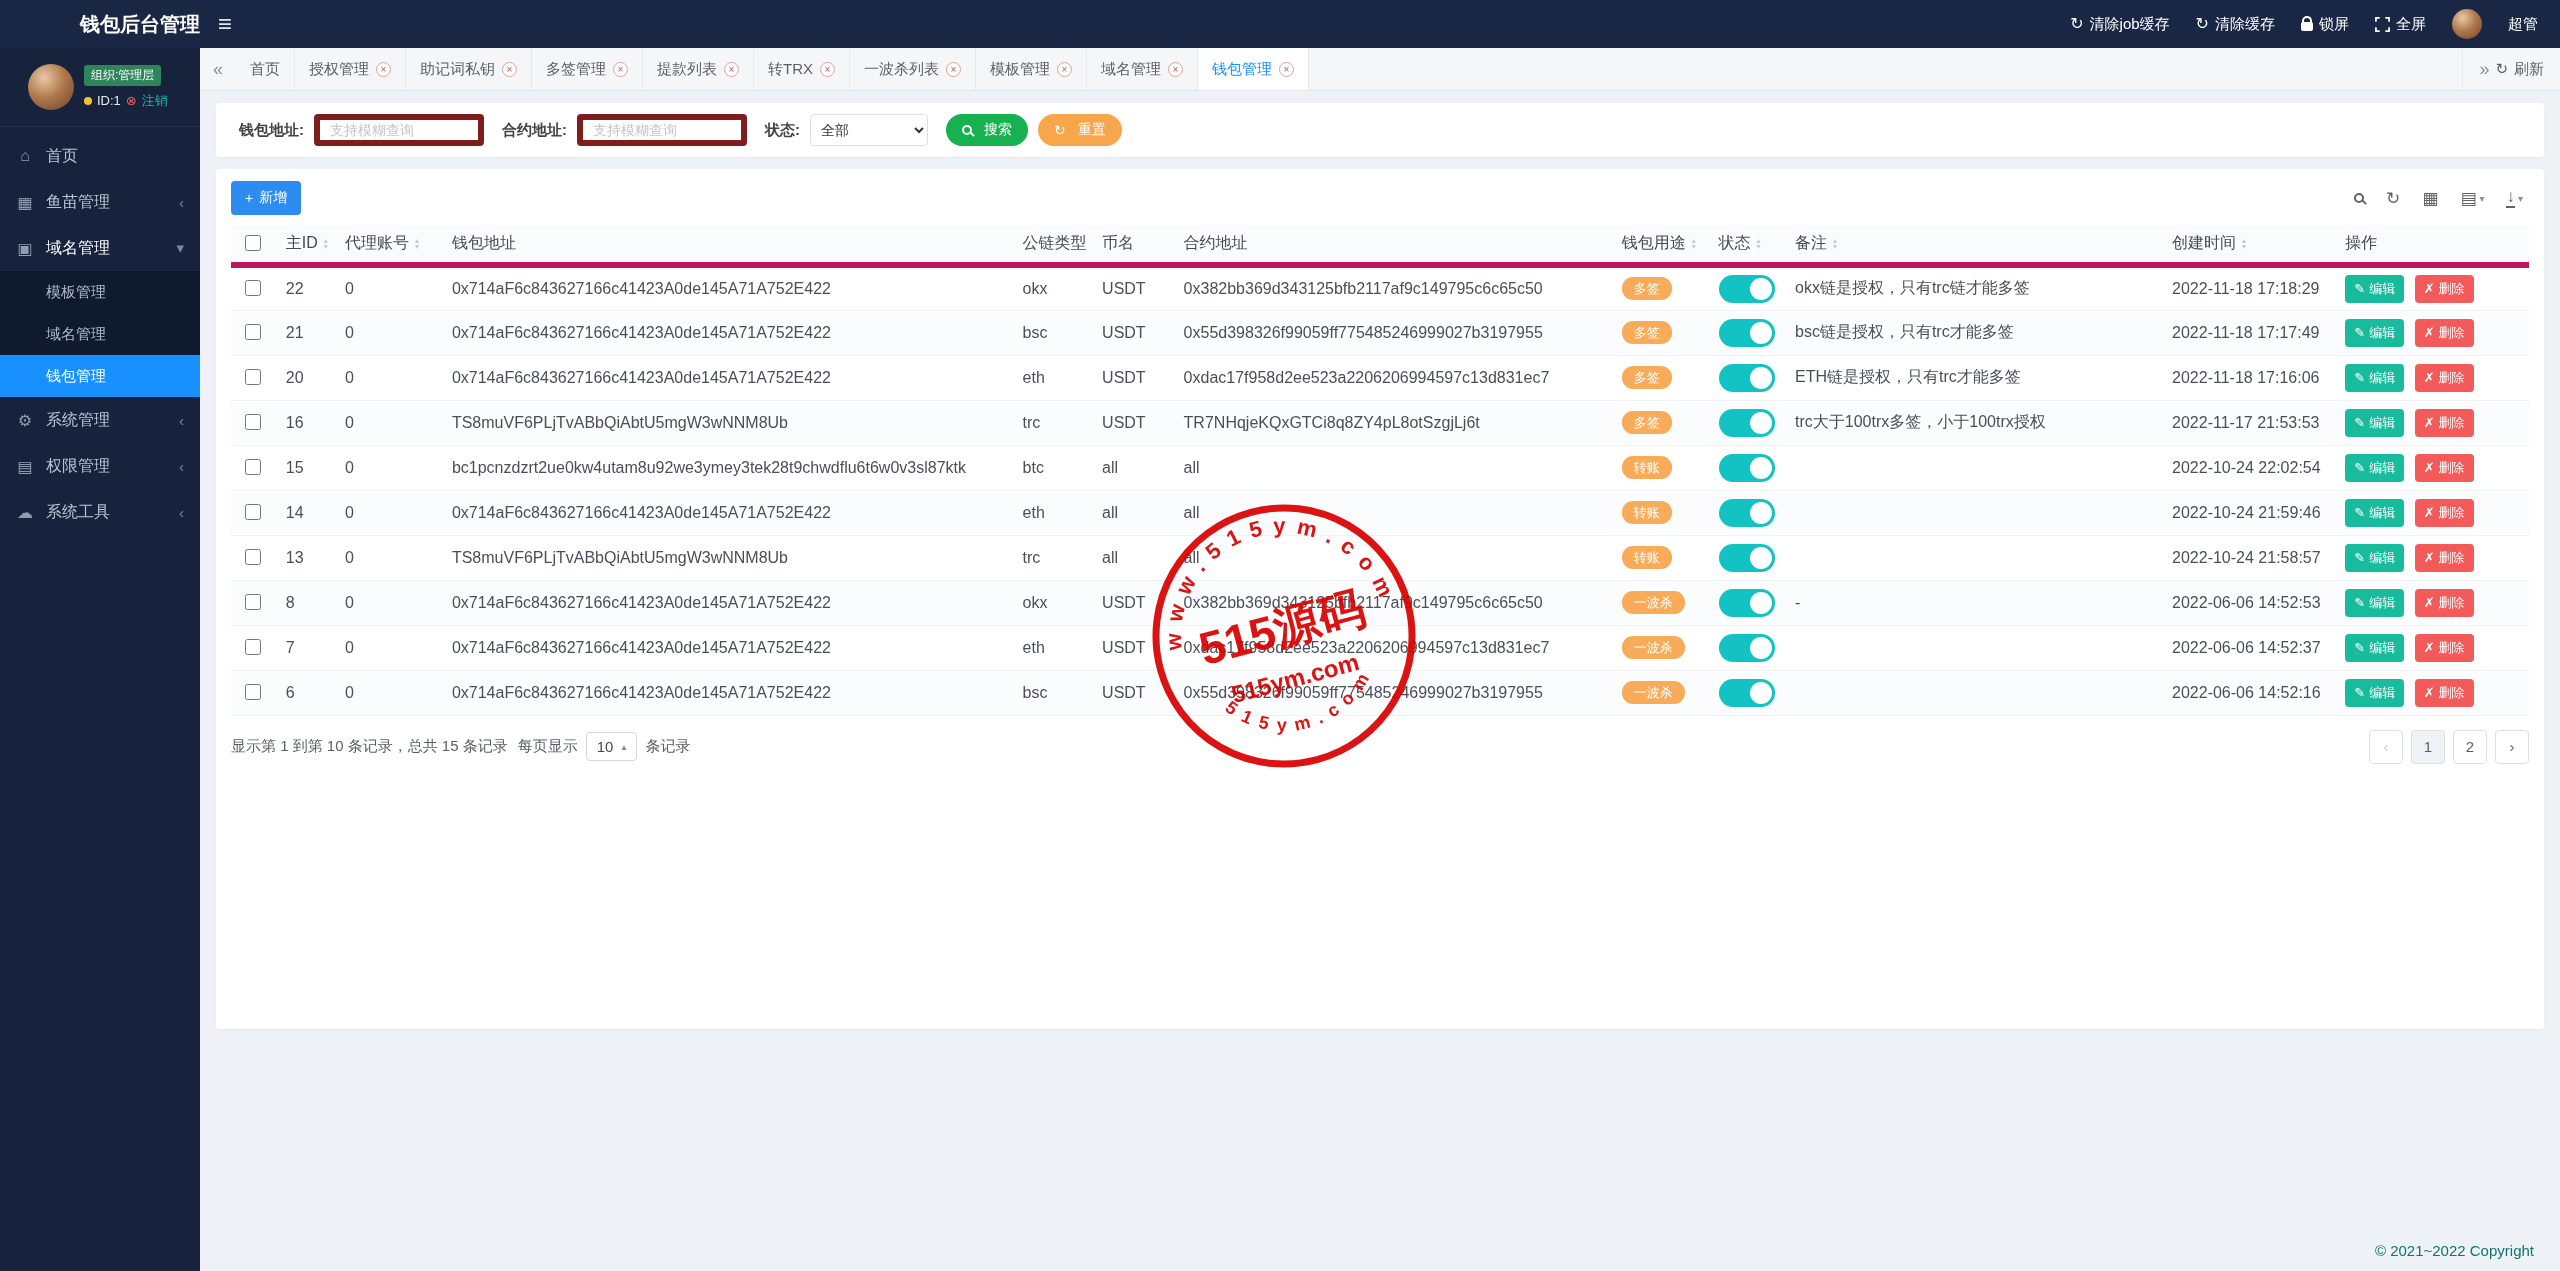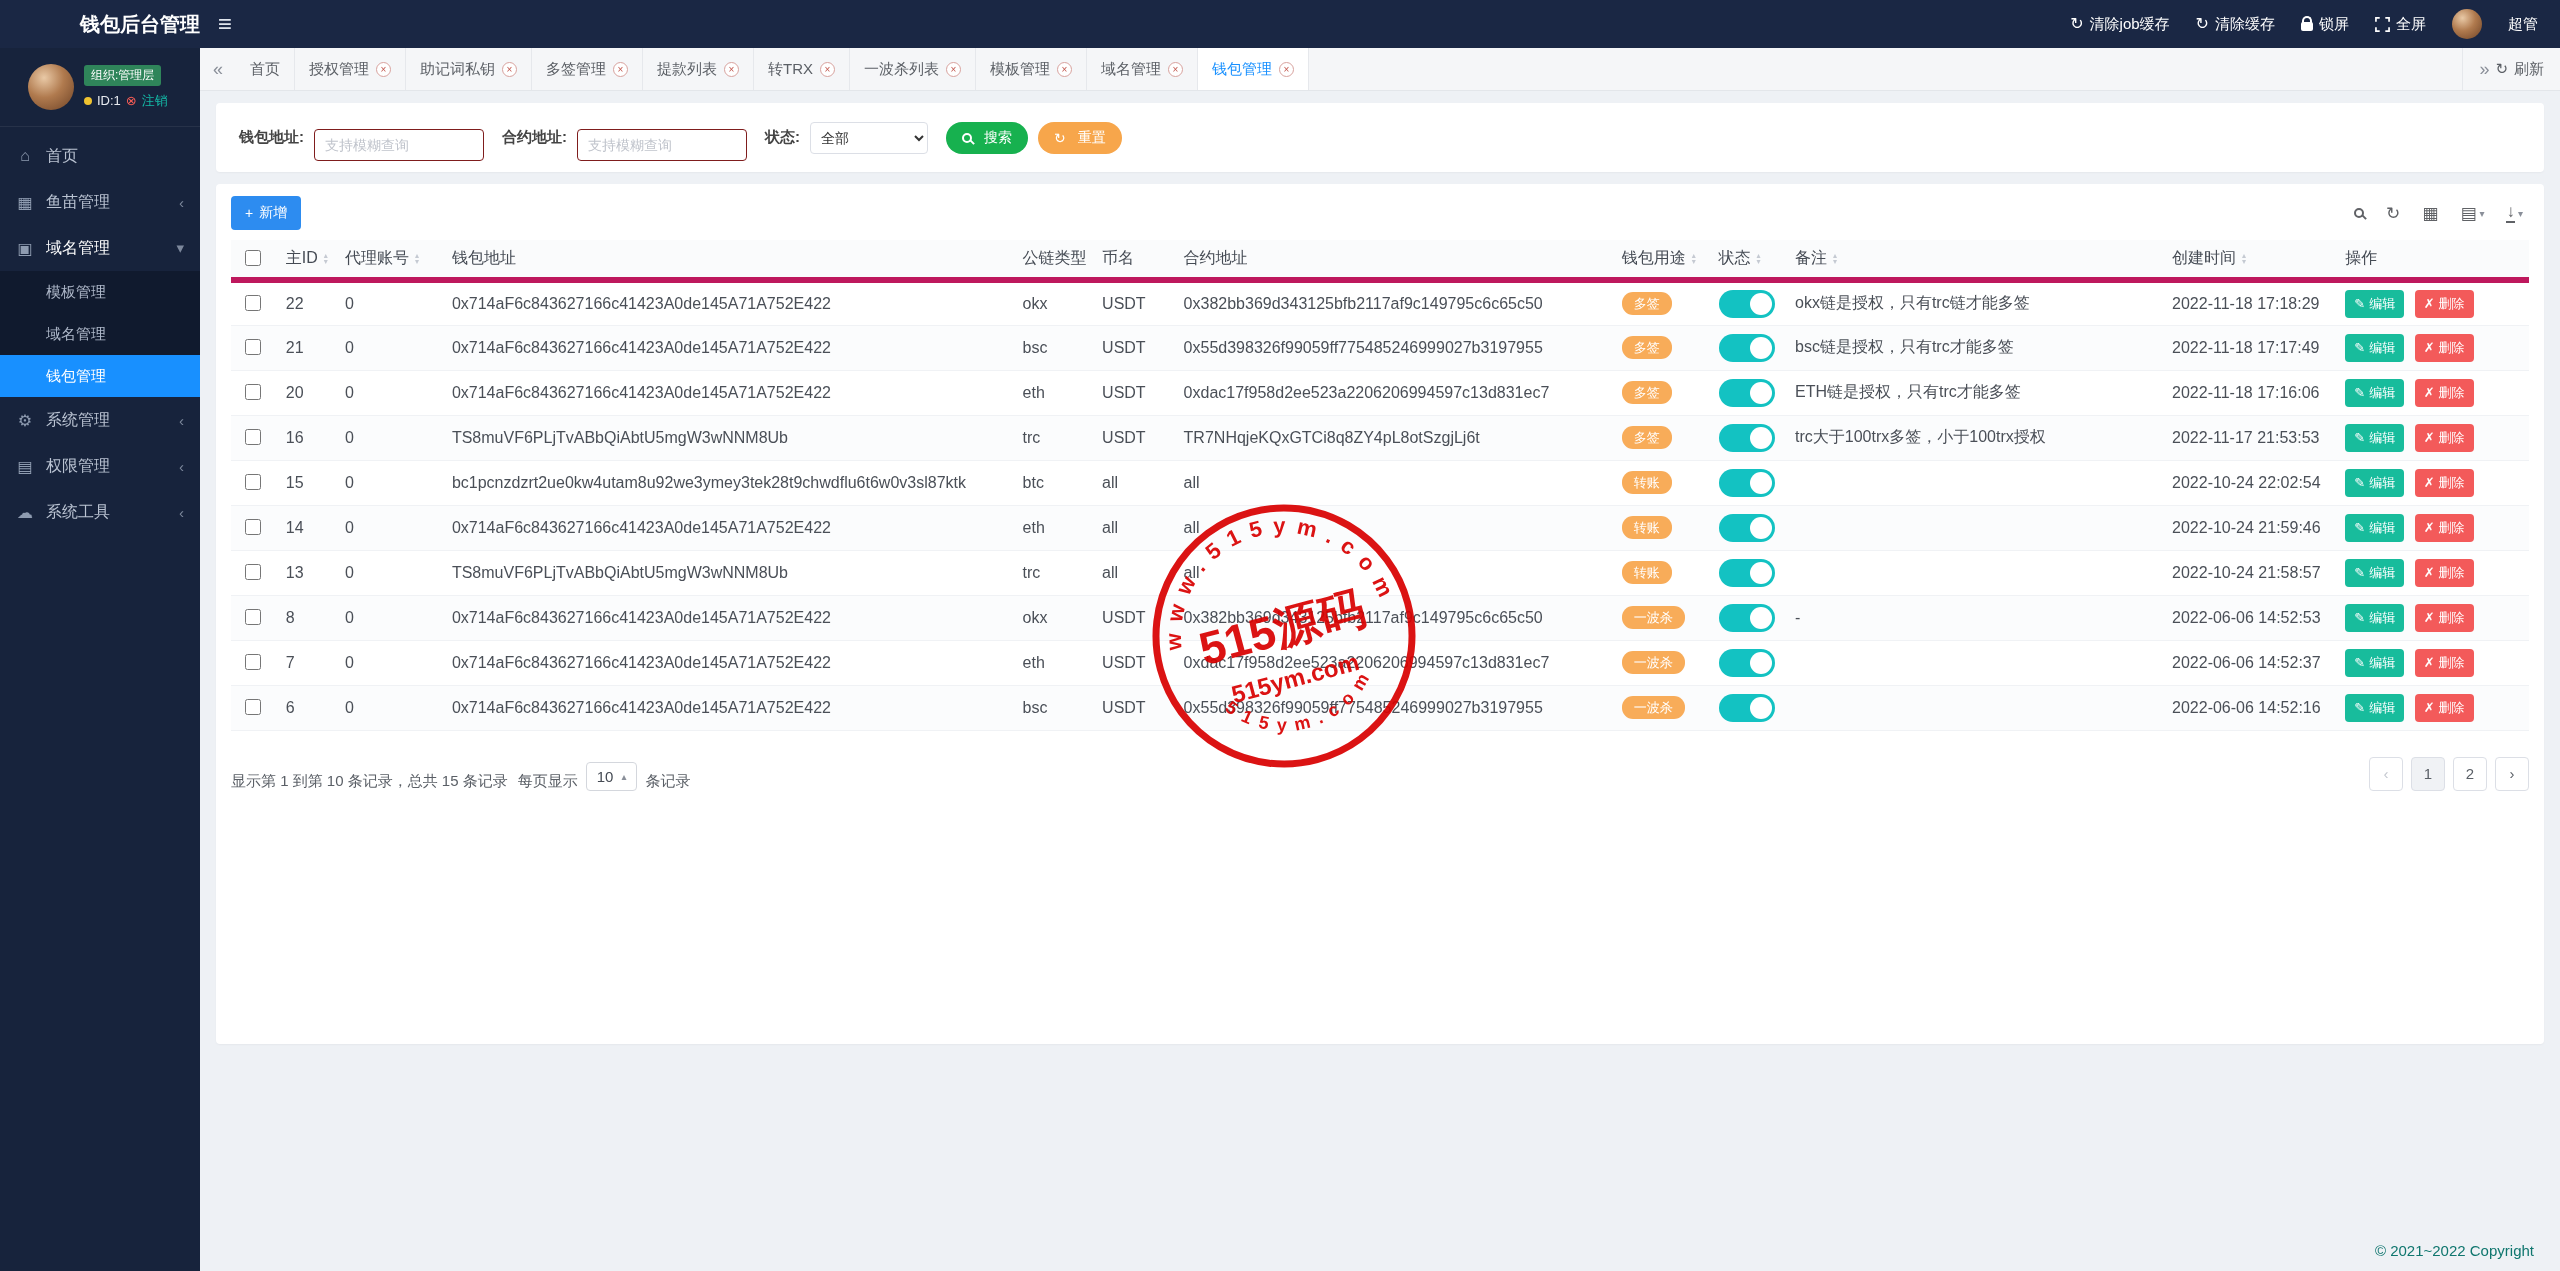--- a/index.html
+++ b/index.html
@@ -42,21 +42,21 @@
   .tabs { display:flex; }
   .tab { display:flex; align-items:center; gap:7px; padding:0 14px; border-right:1px solid #e6e8ec; color:#5c6066; font-size:15px; cursor:pointer; white-space:nowrap; }
   .tab.active { background:#fff; color:#1890ff; }
   .tab-close { width:15px; height:15px; border-radius:50%; border:1px solid #d8a29e; color:#c2574e; font-size:10px; line-height:13px; text-align:center; background:#fff; cursor:pointer; }
   .tab-refresh { margin-left:auto; display:flex; align-items:center; gap:6px; padding:0 16px; color:#5c6066; font-size:15px; cursor:pointer; border-left:1px solid #e6e8ec; }
 
   
   .content { padding:12px 16px 0; }
   .filter-card { background:#fff; border-radius:4px; box-shadow:0 1px 2px rgba(0,0,0,.04); padding:11px 15px; display:flex; align-items:center; gap:10px; font-size:15px; color:#444; }
   .filter-label { font-weight:bold; margin-left:8px; white-space:nowrap; }
-  .filter-input { width:170px; height:32px; border:1px solid #7f1d1d; border-radius:4px; padding:0 10px; font-size:14px; color:#333; outline:none; font-family:inherit;margin-top:15px; }
+  .filter-input { width:170px; height:32px; border:6px solid #7f1d1d; border-radius:4px; padding:0 10px; font-size:14px; color:#333; outline:none; font-family:inherit; }
   .filter-input::placeholder { color:#c0c4cc; }
   select.filter-select { width:118px; height:32px; border:1px solid #dcdfe6; border-radius:4px; font-size:14px; color:#333; padding:0 6px; background:#fff; font-family:inherit; }
   .btn { border:none; border-radius:16px; height:32px; padding:0 16px; color:#fff; font-size:14px; display:inline-flex; align-items:center; gap:12px; cursor:pointer; font-family:inherit; }
   .btn-search { background:#17b14f; margin-left:8px; }
   .btn-reset { background:#f7a64b; }
 
   
   .main-card { background:#fff; border-radius:4px; box-shadow:0 1px 2px rgba(0,0,0,.04); margin-top:12px; padding:12px 15px; height:860px; position:relative; }
   .card-toolbar { display:flex; align-items:center; margin-bottom:10px; }
   .btn-add { background:#2d8cf0; border:none; border-radius:4px; color:#fff; font-size:14px; height:34px; padding:0 14px; display:inline-flex; align-items:center; gap:6px; cursor:pointer; font-family:inherit; }
@@ -70,21 +70,21 @@
   .grid tbody tr:nth-child(even) { background:#fbfcfd; }
   .sort { display:inline-flex; flex-direction:column; margin-left:6px; color:#c5cad2; font-size:8px; line-height:6px; vertical-align:middle; }
   input[type=checkbox] { width:16px; height:16px; cursor:pointer; }
   .badge { background:#f8ac59; color:#fff; font-size:13px; padding:4px 12px; border-radius:11px; white-space:nowrap; }
   .toggle { display:inline-block; width:56px; height:28px; border-radius:14px; background:#13c2c2; position:relative; cursor:pointer; vertical-align:middle; }
   .toggle .knob { position:absolute; top:3px; right:3px; width:22px; height:22px; background:#fff; border-radius:50%; }
   .btn-edit, .btn-del { border:none; color:#fff; border-radius:4px; font-size:13px; height:28px; padding:0 9px; display:inline-flex; align-items:center; gap:4px; cursor:pointer; font-family:inherit; }
   .btn-edit { background:#18bc9c; }
   .btn-del { background:#f35a5a; margin-left:6px; }
 
-  .table-footer { display:flex; align-items:flex-end; margin-top:26px; color:#5a5f66; font-size:15px; }
+  .table-footer { display:flex; align-items:center; margin-top:14px; color:#5a5f66; font-size:15px; }
   .per-page { display:inline-flex; align-items:center; gap:8px; border:1px solid #d4d7dd; border-radius:4px; padding:5px 10px; margin:0 8px; cursor:pointer; color:#454b54; }
   .pager { margin-left:auto; display:flex; }
   .page-btn { min-width:34px; height:34px; border:1px solid #dcdfe6; background:#fff; border-radius:4px; margin-left:8px; display:inline-flex; align-items:center; justify-content:center; color:#5a5f66; font-size:15px; cursor:pointer; }
   .page-btn.disabled { color:#c4c8cf; }
   .page-btn.active { background:#f0f2f5; }
 
   .copyright { position:absolute; right:26px; bottom:12px; color:#0f766e; font-size:15px; z-index:5; }
 
   
   .stamp { position:absolute; left:1134px; top:486px; width:300px; height:300px; z-index:40; pointer-events:none; opacity:.92; }

